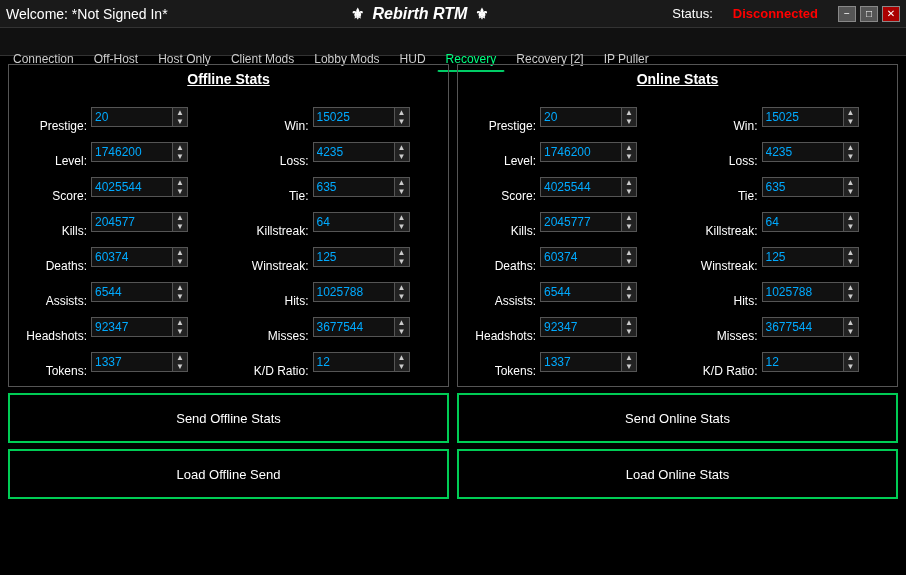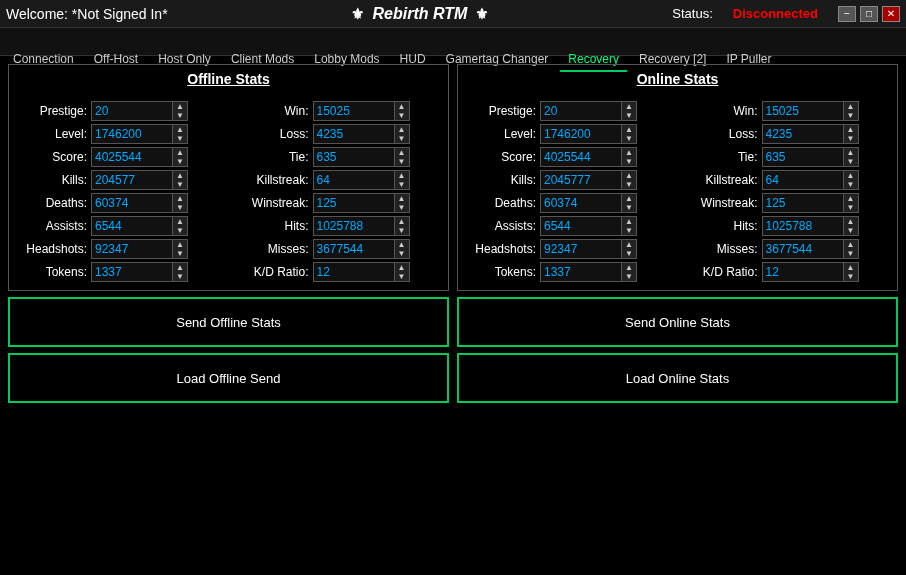--- a/index.html
+++ b/index.html
@@ -135,20 +135,21 @@
       display: flex;
       align-items: center;
       gap: 4px;
     }
 
     .stat-label {
       color: #fff;
       font-size: 12px;
       text-align: right;
       min-width: 70px;
+      margin-top: 18px;
     }
 
     .stat-input-wrap {
       display: flex;
       align-items: center;
       border: 1px solid #555;
       background: #111;
     }
 
     .stat-input {
@@ -221,21 +222,20 @@
   </div>
 </div>
 
 <div class="navbar">
   <div class="nav-item">Connection</div>
   <div class="nav-item">Off-Host</div>
   <div class="nav-item">Host Only</div>
   <div class="nav-item">Client Mods</div>
   <div class="nav-item">Lobby Mods</div>
   <div class="nav-item">HUD</div>
-  <div class="nav-item">Gamertag Changer</div>
   <div class="nav-item active">Recovery</div>
   <div class="nav-item">Recovery [2]</div>
   <div class="nav-item">IP Puller</div>
 </div>
 
 <div class="main">
 
   <div class="panel">
     <div class="stats-section">
       <div class="stats-title">Offline Stats</div>

